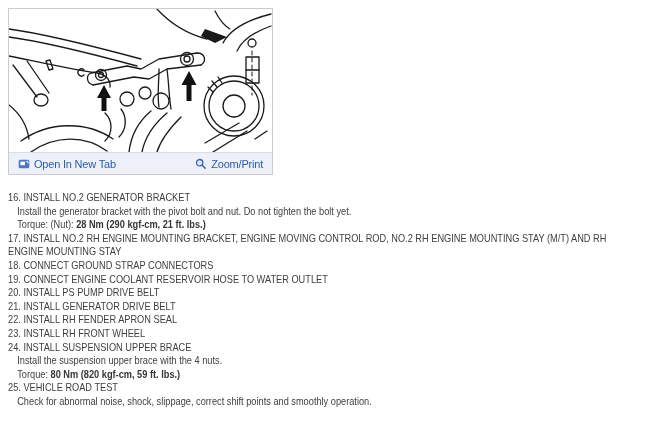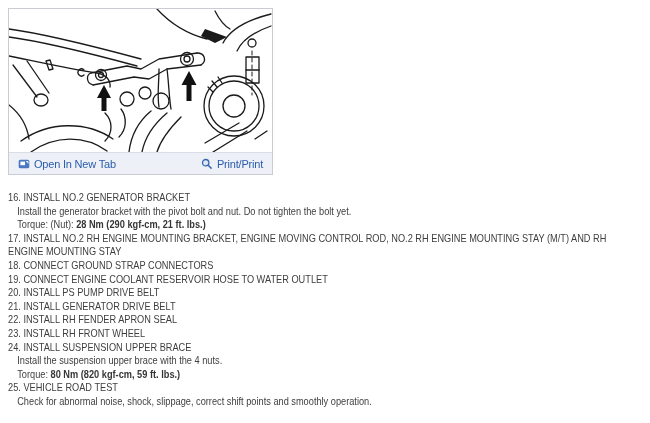--- a/index.html
+++ b/index.html
@@ -106,21 +106,21 @@
         <rect x="2.4" y="3.6" width="4.6" height="3.6" fill="#ffffff" stroke="none"></rect>
         <path d="M8.2,3.6 h1.8 v1.8" stroke="#ffffff" stroke-width="1" fill="none"></path>
       </svg>
       <span>Open In New Tab</span>
     </a>
     <a class="tb-link">
       <svg width="12" height="12" viewBox="0 0 12 12">
         <circle cx="4.7" cy="4.7" r="3.2" stroke="#3a66b0" stroke-width="1.3" fill="#dce8f7"></circle>
         <line x1="7.2" y1="7.2" x2="10.6" y2="10.6" stroke="#3a66b0" stroke-width="1.5"></line>
       </svg>
-      <span>Print/Print</span>
+      <span>Zoom/Print</span>
     </a>
   </div>
 </div>
 
 <div class="steps" id="steps">
   <div class="step">
     <div class="step-head"><span>16. </span><span class="step-title">INSTALL NO.2 GENERATOR BRACKET</span></div>
   <div class="subline"><span>Install the generator bracket with the pivot bolt and nut. Do not tighten the bolt yet.</span></div>
       <div class="subline"><span>Torque: (Nut): </span><b>28 Nm (290 kgf-cm, 21 ft. lbs.)</b></div>
     </div>

